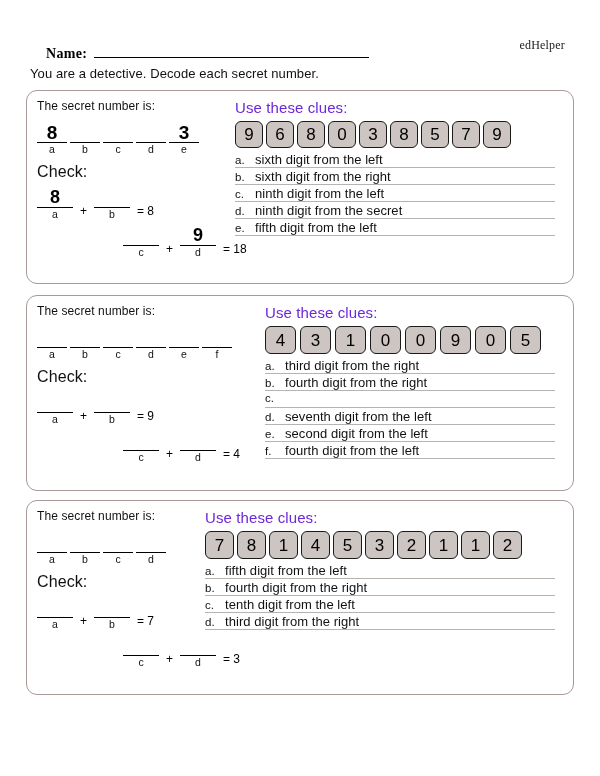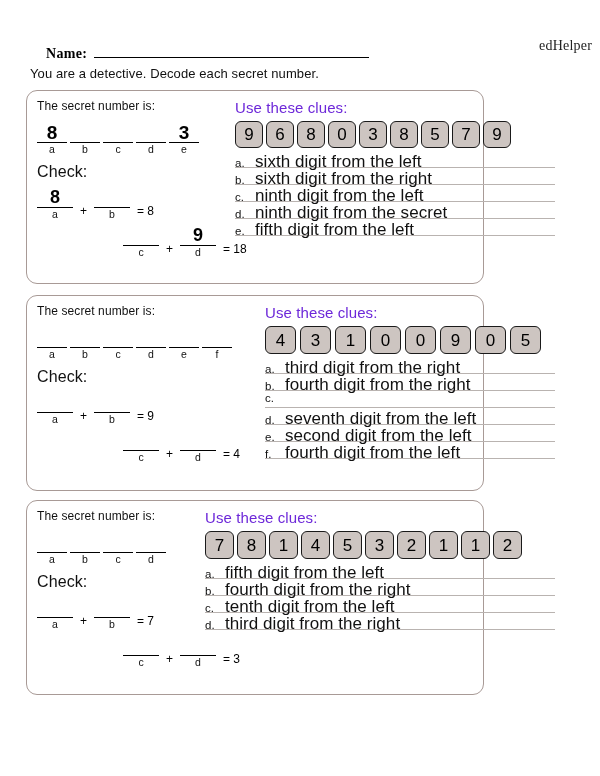--- a/index.html
+++ b/index.html
@@ -13,23 +13,23 @@
     position: relative;
     font-family: "Liberation Sans", sans-serif;
     color: #000;
     overflow: hidden;
   }
 
   
   .brand {
     position: absolute;
     top: 38px;
-    right: 8px;
+    right: 35px;
     font-family: "Liberation Serif", serif;
-    font-size: 14px;
+    font-size: 12px;
     color: #222;
     letter-spacing: .2px;
   }
   .name-row {
     position: absolute;
     left: 30px;
     top: 45px;
     display: flex;
     align-items: baseline;
     margin-left: 16px;
@@ -52,21 +52,21 @@
     top: 66px;
     font-size: 13px;
     color: #111;
     letter-spacing: .1px;
   }
 
   
   .card {
     position: absolute;
     left: 26px;
-    width: 458px;
+    width: 548px;
     box-sizing: border-box;
     border: 1.3px solid #a89a96;
     border-radius: 11px;
     background: #fff;
   }
   #card-0 { top: 90px;  height: 194px; }
   #card-1 { top: 295px; height: 196px; }
   #card-2 { top: 500px; height: 195px; }
 
   .card-inner {
@@ -203,21 +203,21 @@
     height: 17px;
     box-sizing: border-box;
   }
   .clue-letter {
     font-size: 11.5px;
     width: 20px;
     flex: 0 0 20px;
     color: #111;
   }
   .clue-text {
-    font-size: 17px;
+    font-size: 13px;
     color: #111;
     letter-spacing: .05px;
   }
   #card-0 .clue-item { width: 320px; }
   #card-1 .clue-item { width: 290px; }
   #card-2 .clue-item { width: 350px; }
 </style>
 </head>
 <body>
 

